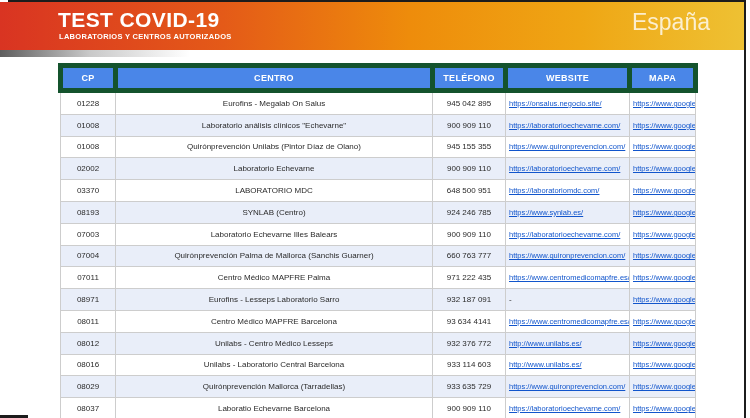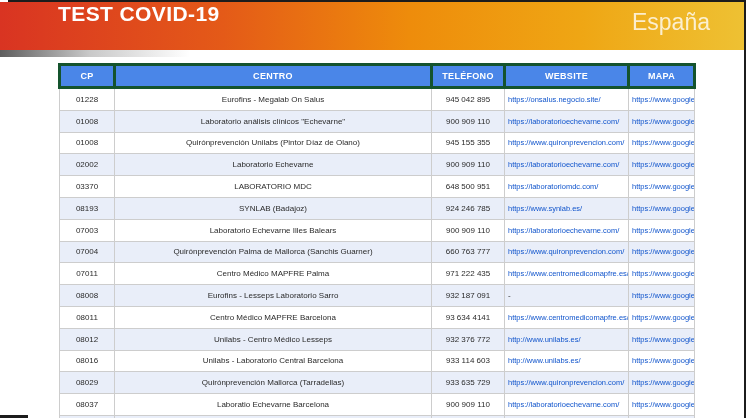--- a/index.html
+++ b/index.html
@@ -6,21 +6,21 @@
   .page{
     position:relative; width:750px; height:418px; overflow:hidden;
     background:#ffffff; font-family:"Liberation Sans",sans-serif;
   }
   
   .hdr{
     position:absolute; left:0; top:2px; width:744px; height:48px;
     background:linear-gradient(90deg, var(--grad-left) 0%, #e45a18 30%, var(--grad-mid) 55%, #efa614 78%, var(--grad-right) 100%);
   }
   .hdr-title{
-    position:absolute; left:58px; top:0;
+    position:absolute; left:58px; top:6px;
     font-size:21px; font-weight:bold; color:#ffffff; letter-spacing:.4px;
   }
   .hdr-sub{
     position:absolute; left:59px; top:30px;
     font-size:7.5px; font-weight:bold; color:#ffffff; letter-spacing:.3px;
   }
   .hdr-region{
     position:absolute; right:34px; top:7px;
     font-size:23px; font-weight:400; color:rgba(255,255,255,.78);
   }
@@ -35,39 +35,40 @@
   
   table.grid{
     position:absolute; left:58px; top:63px; width:635px;
     border-collapse:collapse; table-layout:fixed; background:#fff;
   }
   col.w-cp{width:55px;} col.w-centro{width:317px;} col.w-tel{width:73px;}
   col.w-web{width:124px;} col.w-mapa{width:66px;}
   th{
     height:20px; background:var(--header-blue); color:#ffffff;
     font-size:9px; font-weight:bold; letter-spacing:.3px; text-align:center;
-    border:3px solid #14532d; padding:0;
+    border:5px solid #14532d; padding:0;
   }
   td{
     height:20.8px; font-size:8px; color:#2a2a2a; text-align:center;
     border:1px solid #cdcdcd; padding:0 2px;
     overflow:hidden; white-space:nowrap;
   }
   td.c-web, td.c-mapa{text-align:left; padding-left:3px;}
   tbody tr:nth-child(even) td{background:var(--alt-row);}
-  a.link{color:var(--link); font-size:7.5px; cursor:pointer;}
+  a.link{color:var(--link); font-size:7.5px; text-decoration:underline; cursor:pointer;}
   span.plain{font-size:8px; color:#2a2a2a;}
 </style>
 </head>
 <body>
 
 <div class="page">
 
   <div class="hdr">
     <div class="hdr-title">TEST COVID-19</div>
+    <div class="hdr-sub">LABORATORIOS Y CENTROS AUTORIZADOS</div>
     <div class="hdr-region">España</div>
   </div>
   <div class="hdr-shadow"></div>
 
   <table class="grid">
     <colgroup>
       <col class="w-cp">
         <col class="w-centro">
         <col class="w-tel">
         <col class="w-web">
@@ -113,21 +114,21 @@
   </tr>
         <tr>
     <td class="c-cp">03370</td>
     <td class="c-centro">LABORATORIO MDC</td>
     <td class="c-tel">648 500 951</td>
     <td class="c-web"><a class="link">https://laboratoriomdc.com/</a></td>
     <td class="c-mapa"><a class="link">https://www.google.c</a></td>
   </tr>
         <tr>
     <td class="c-cp">08193</td>
-    <td class="c-centro">SYNLAB (Badajoz)</td>
+    <td class="c-centro">SYNLAB (Centro)</td>
     <td class="c-tel">924 246 785</td>
     <td class="c-web"><a class="link">https://www.synlab.es/</a></td>
     <td class="c-mapa"><a class="link">https://www.google.c</a></td>
   </tr>
         <tr>
     <td class="c-cp">07003</td>
     <td class="c-centro">Laboratorio Echevarne Illes Balears</td>
     <td class="c-tel">900 909 110</td>
     <td class="c-web"><a class="link">https://laboratorioechevarne.com/</a></td>
     <td class="c-mapa"><a class="link">https://www.google.c</a></td>
@@ -140,21 +141,21 @@
     <td class="c-mapa"><a class="link">https://www.google.c</a></td>
   </tr>
         <tr>
     <td class="c-cp">07011</td>
     <td class="c-centro">Centro Médico MAPFRE Palma</td>
     <td class="c-tel">971 222 435</td>
     <td class="c-web"><a class="link">https://www.centromedicomapfre.es/cen</a></td>
     <td class="c-mapa"><a class="link">https://www.google.c</a></td>
   </tr>
         <tr>
-    <td class="c-cp">08008</td>
+    <td class="c-cp">08971</td>
     <td class="c-centro">Eurofins - Lesseps Laboratorio Sarro</td>
     <td class="c-tel">932 187 091</td>
     <td class="c-web"><span class="plain">-</span></td>
     <td class="c-mapa"><a class="link">https://www.google.c</a></td>
   </tr>
         <tr>
     <td class="c-cp">08011</td>
     <td class="c-centro">Centro Médico MAPFRE Barcelona</td>
     <td class="c-tel">93 634 4141</td>
     <td class="c-web"><a class="link">https://www.centromedicomapfre.es/cen</a></td>

